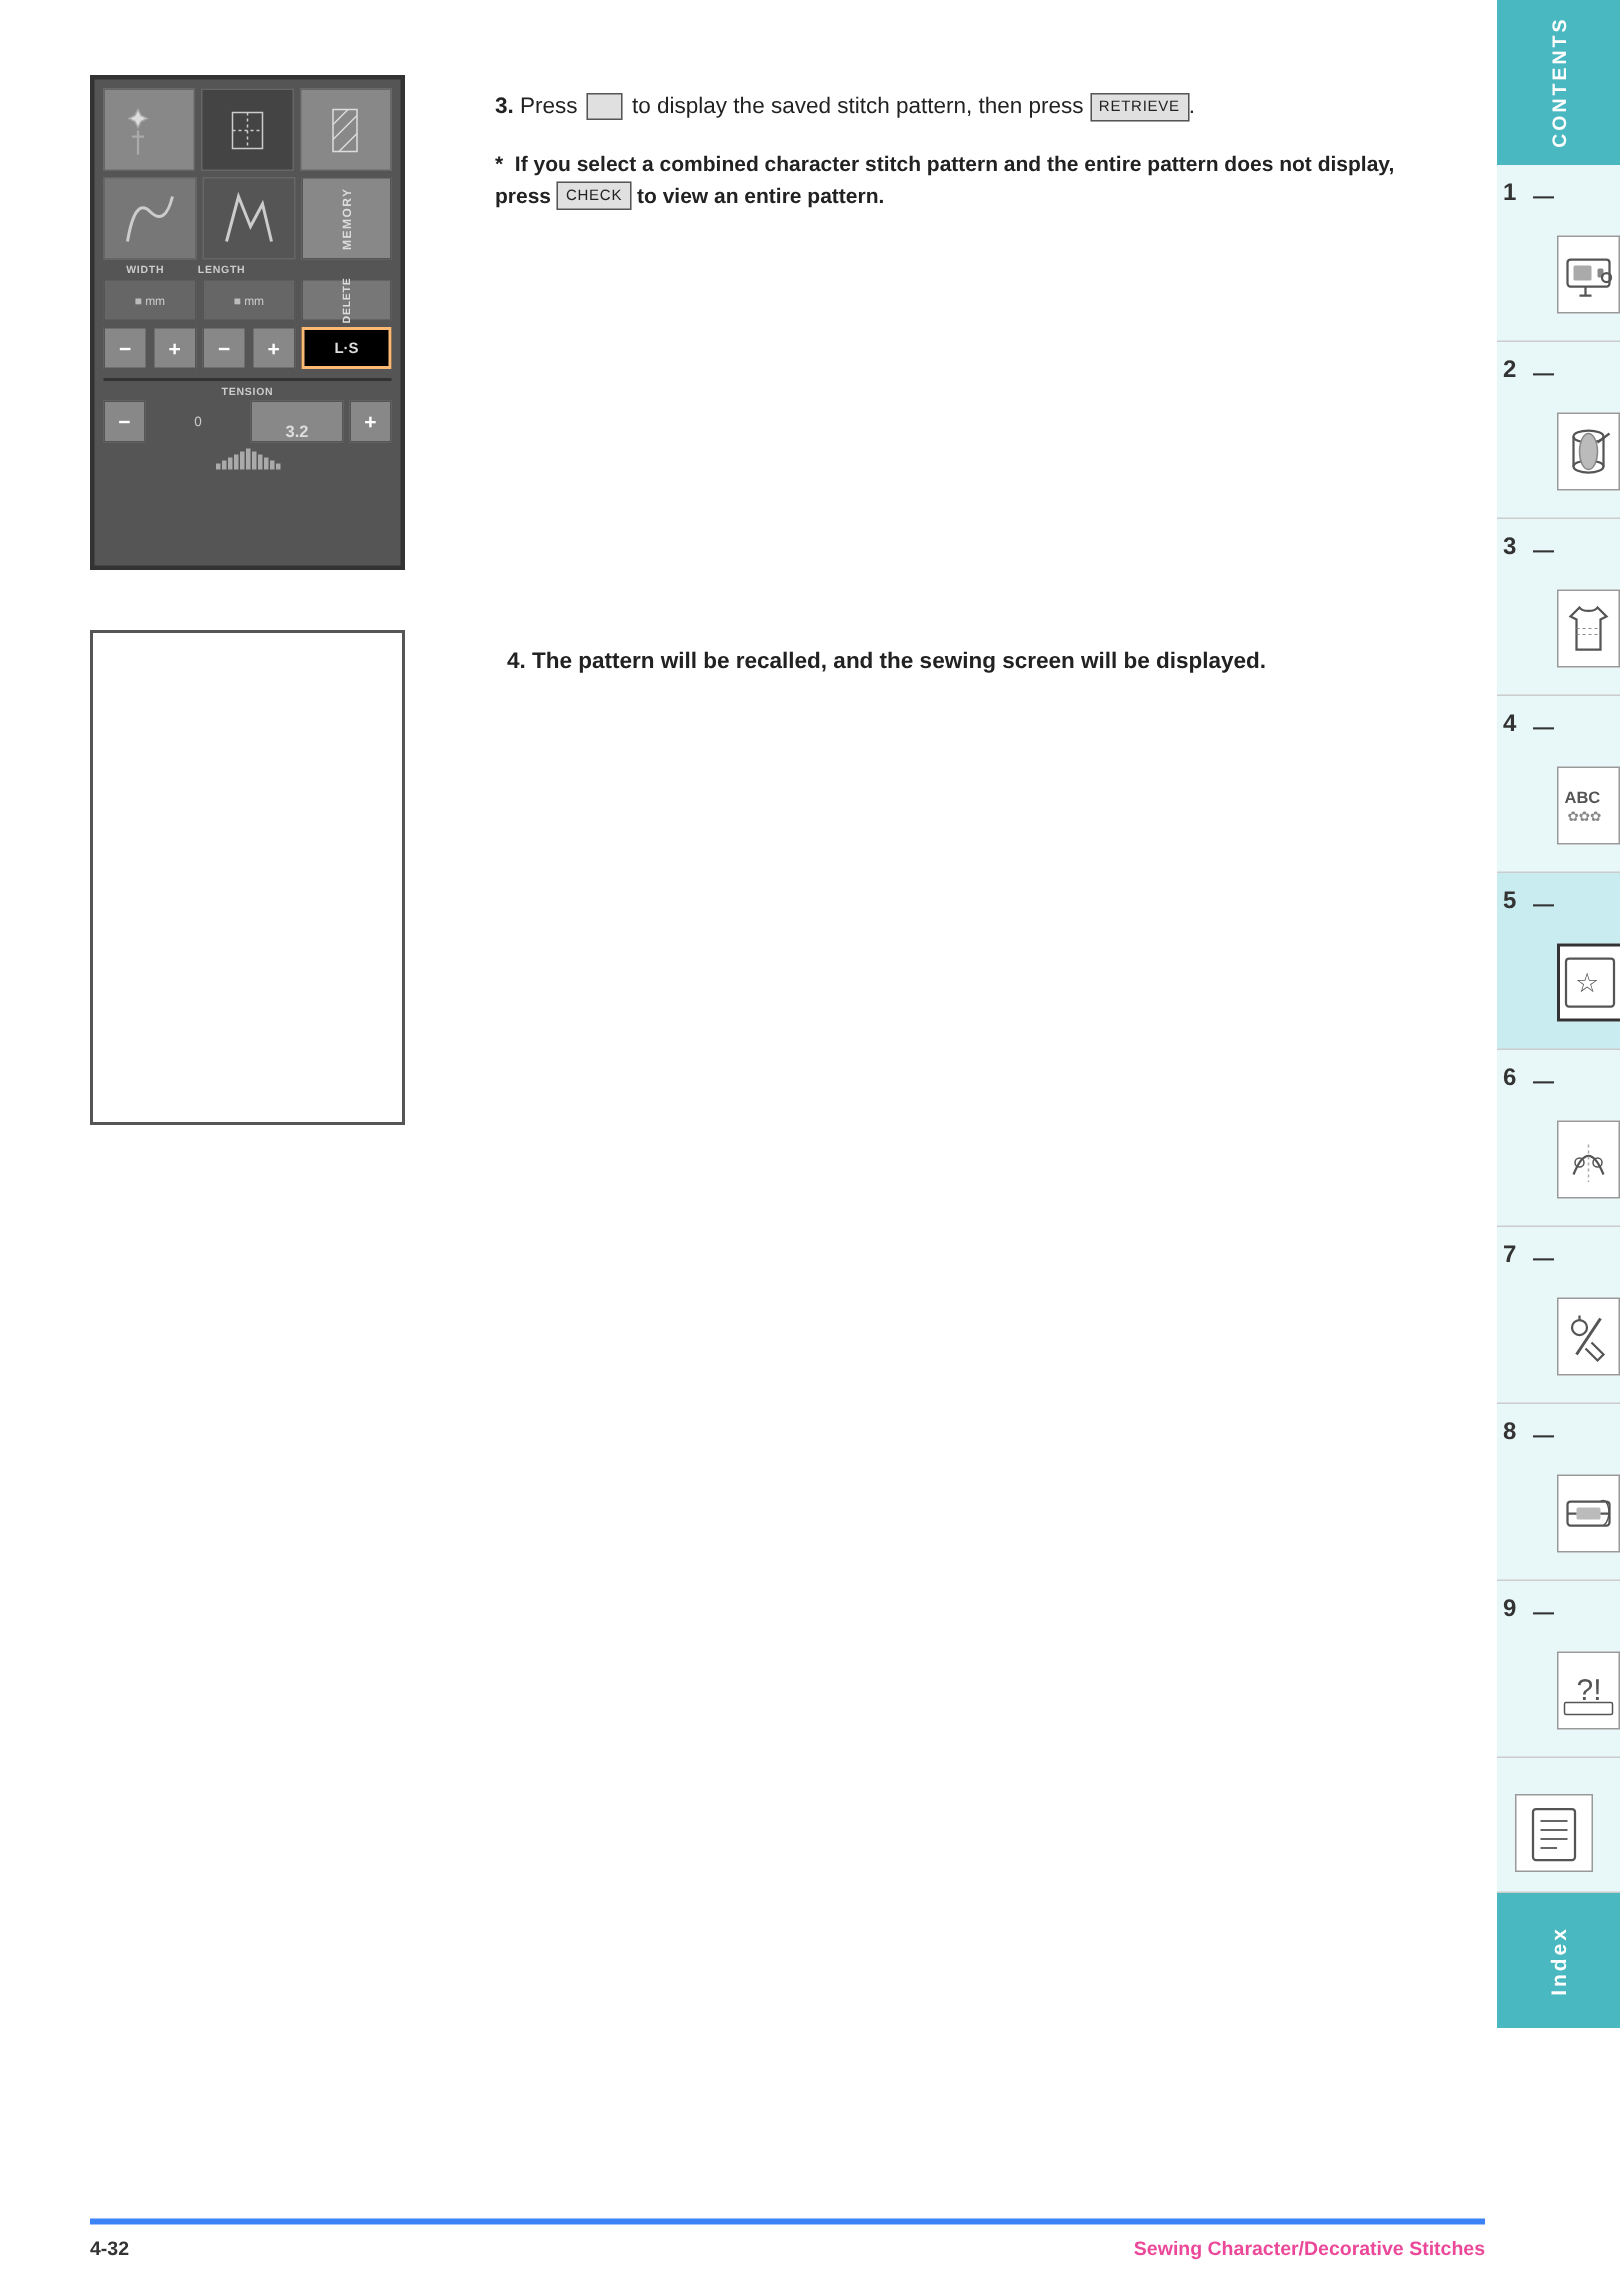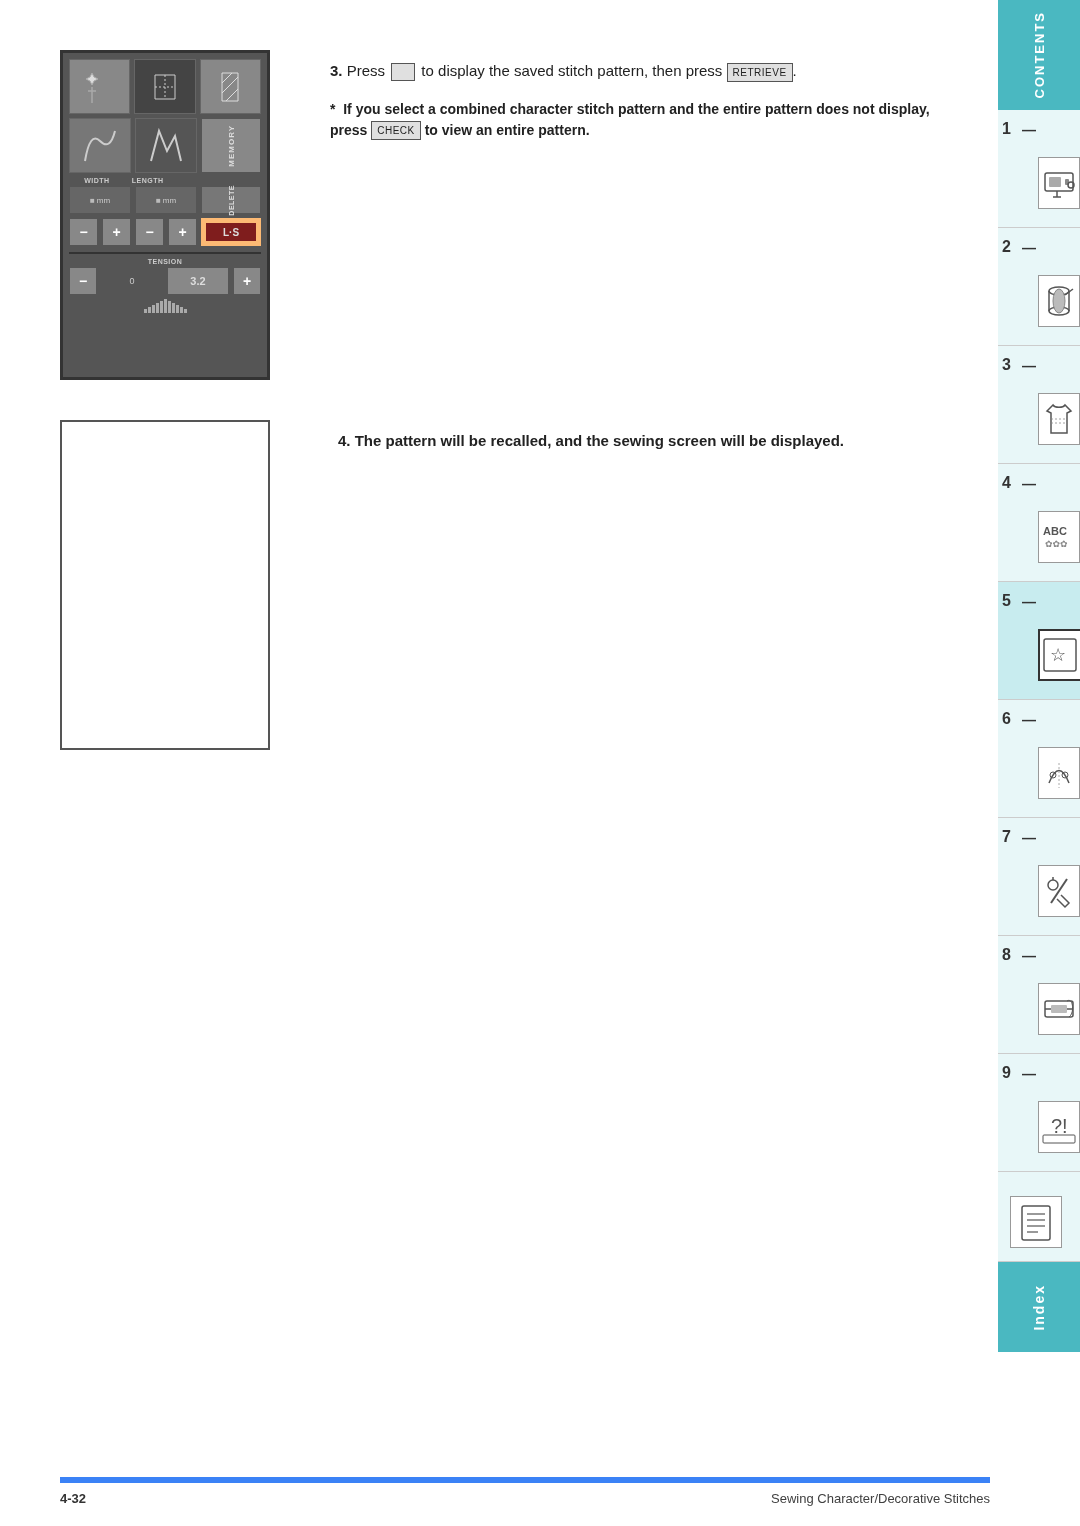--- a/index.html
+++ b/index.html
@@ -247,23 +247,23 @@
       border: 1px solid #555;
       display: flex;
       align-items: center;
       justify-content: center;
       color: white;
       font-size: 14px;
       font-weight: bold;
     }
 
     .ls-btn {
-      background: #7f1d1d;
+      background: #000000;
       height: 28px;
-      border: 5px solid #fdba74;
+      border: 2px solid #fdba74;
       display: flex;
       align-items: center;
       justify-content: center;
       color: #ccc;
       font-size: 9px;
       font-weight: bold;
     }
 
     .screen-divider {
       border-top: 2px solid #333;
@@ -302,21 +302,21 @@
       color: #ccc;
       font-size: 9px;
       text-align: center;
     }
 
     .tension-val {
       background: #888;
       height: 28px;
       border: 1px solid #555;
       display: flex;
-      align-items: center;
+      align-items: flex-end;
       justify-content: center;
       color: #ddd;
       font-size: 11px;
       font-weight: bold;
     }
 
     .tension-scale {
       display: flex;
       justify-content: center;
       margin-top: 4px;
@@ -384,37 +384,37 @@
       flex: 1;
       padding-top: 10px;
     }
 
     
     .footer {
       position: absolute;
       bottom: 20px;
       left: 60px;
       right: 90px;
-      border-top: 6px solid #3b82f6;
+      border-top: 4px solid #3b82f6;
       padding-top: 8px;
       display: flex;
       justify-content: space-between;
       align-items: flex-start;
     }
 
     .footer-left {
       font-size: 13px;
       font-weight: bold;
       color: #333;
     }
 
     .footer-center {
       font-size: 13px;
-      font-weight: normal;
-      color: #404040;
+      font-weight: bold;
+      color: #ec4899;
     }
   </style>
 </head>
 <body>
 
 <div class="sidebar">
   <div class="sidebar-top">
     <span class="contents-label">CONTENTS</span>
   </div>
 

